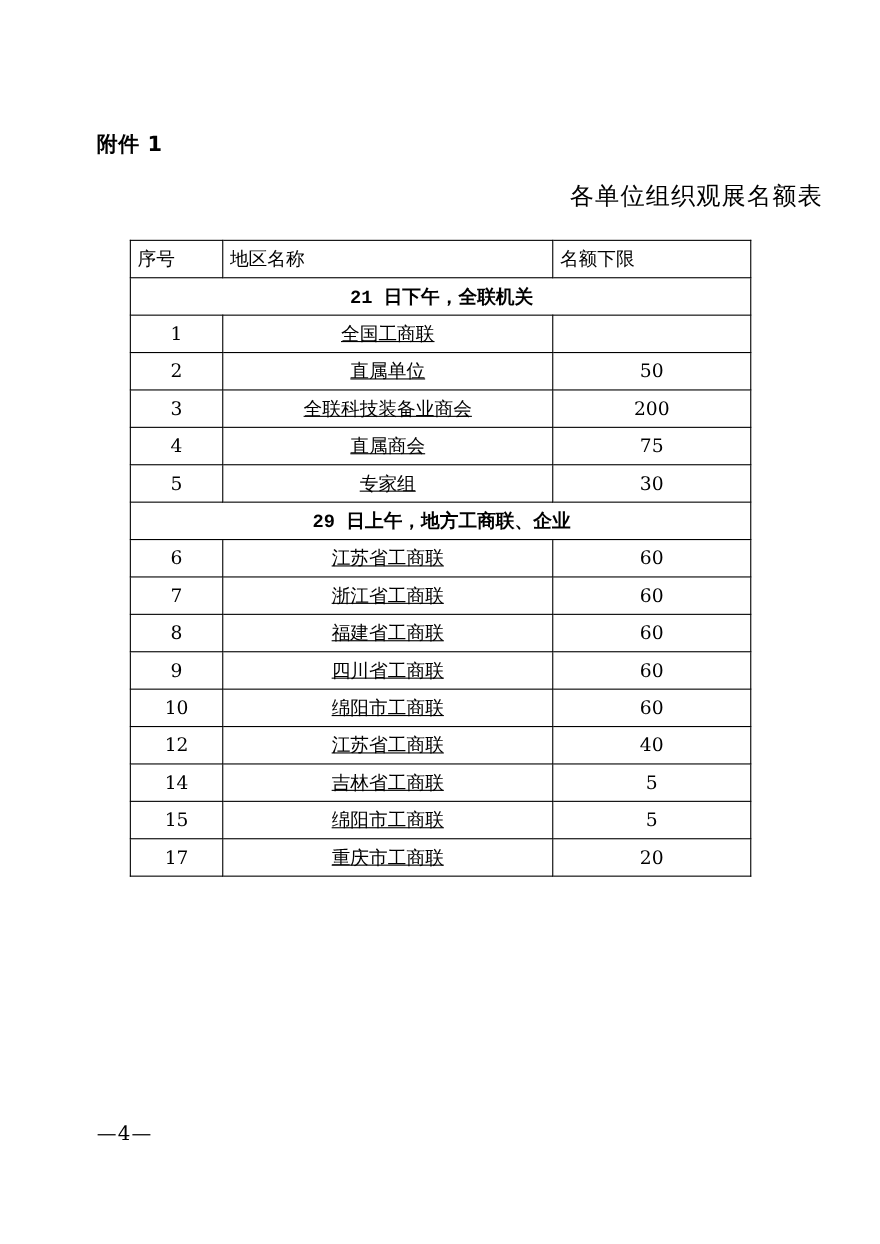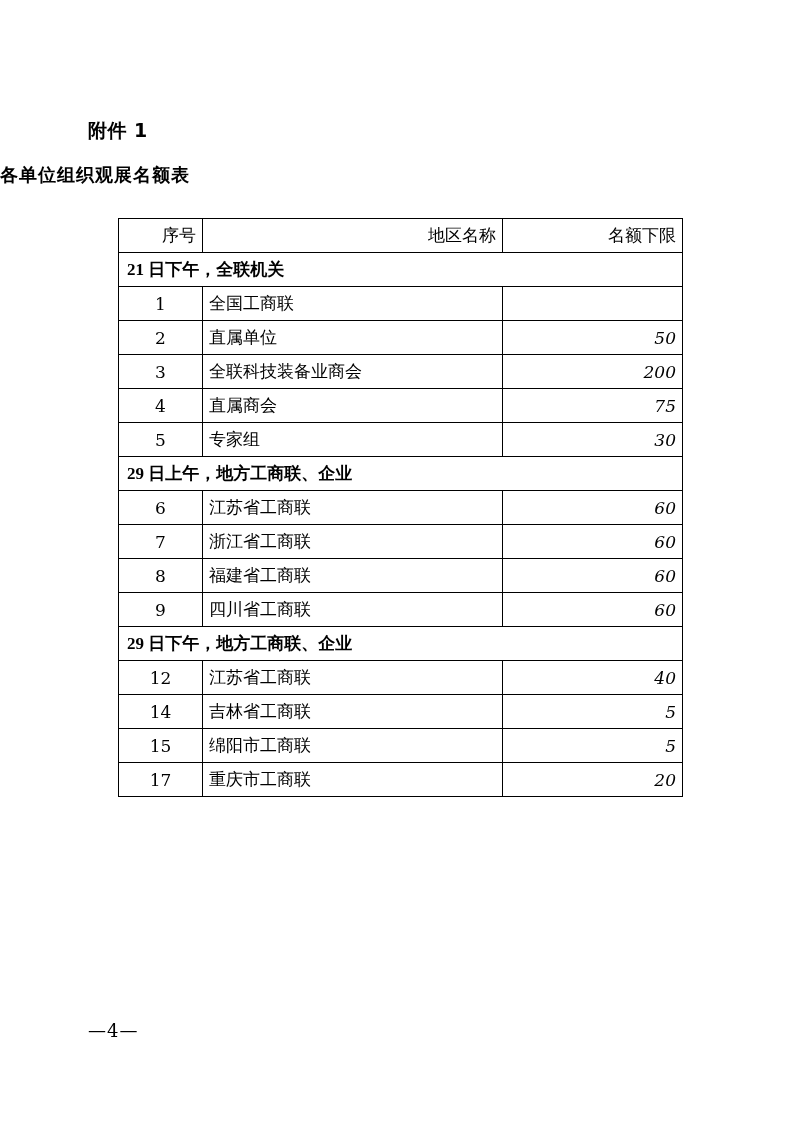--- a/index.html
+++ b/index.html
@@ -29,23 +29,23 @@
     font-size: 19px;
     font-weight: bold;
     font-family: "DejaVu Sans", "Liberation Sans", sans-serif;
     letter-spacing: 0.5px;
   }
   .doc-title {
     position: absolute;
     left: 0;
     right: 0;
     top: 163px;
-    text-align: left;
-    font-size: 18px;
-    font-weight: bold;
+    text-align: right;
+    font-size: 22px;
+    font-weight: normal;
     font-family: "DejaVu Serif", "Liberation Serif", serif;
     letter-spacing: 1px;
   }
   .table-wrap {
     position: absolute;
     left: 118px;
     top: 218px;
     width: 564px;
   }
   table.quota {
@@ -56,43 +56,43 @@
   }
   table.quota td, table.quota th {
     border: 1px solid #000000;
     height: 34px;
     font-size: 17px;
     font-weight: normal;
     padding: 0 6px;
     box-sizing: border-box;
   }
   table.quota th {
-    text-align: right;
+    text-align: left;
     font-weight: normal;
   }
   col.c-num { width: 84px; }
   col.c-name { width: 300px; }
   col.c-quota { width: 180px; }
 
   td.num {
     text-align: center;
   }
   td.name {
-    text-align: left;
+    text-align: center;
     padding-left: 12px;
+    text-decoration: underline;
   }
   td.quota {
-    text-align: right;
-    font-style: italic;
+    text-align: center;
   }
   tr.section td {
-    text-align: left;
+    text-align: center;
     padding-left: 8px;
     font-weight: bold;
-    font-family: Liberation Serif, serif;
+    font-family: Liberation Mono, monospace;
     font-size: 17px;
   }
   .page-number {
     position: absolute;
     left: 88px;
     top: 1020px;
     font-size: 18px;
     font-family: "DejaVu Serif", "Liberation Serif", serif;
     letter-spacing: 1px;
   }
@@ -165,22 +165,24 @@
           <tr>
             <td class="num">8</td>
             <td class="name">福建省工商联</td>
             <td class="quota">60</td>
           </tr>
           <tr>
             <td class="num">9</td>
             <td class="name">四川省工商联</td>
             <td class="quota">60</td>
           </tr>
-          <tr class="section">
-            <td colspan="3">29 日下午，地方工商联、企业</td>
+          <tr>
+            <td class="num">10</td>
+            <td class="name">绵阳市工商联</td>
+            <td class="quota">60</td>
           </tr>
           <tr>
             <td class="num">12</td>
             <td class="name">江苏省工商联</td>
             <td class="quota">40</td>
           </tr>
           <tr>
             <td class="num">14</td>
             <td class="name">吉林省工商联</td>
             <td class="quota">5</td>

